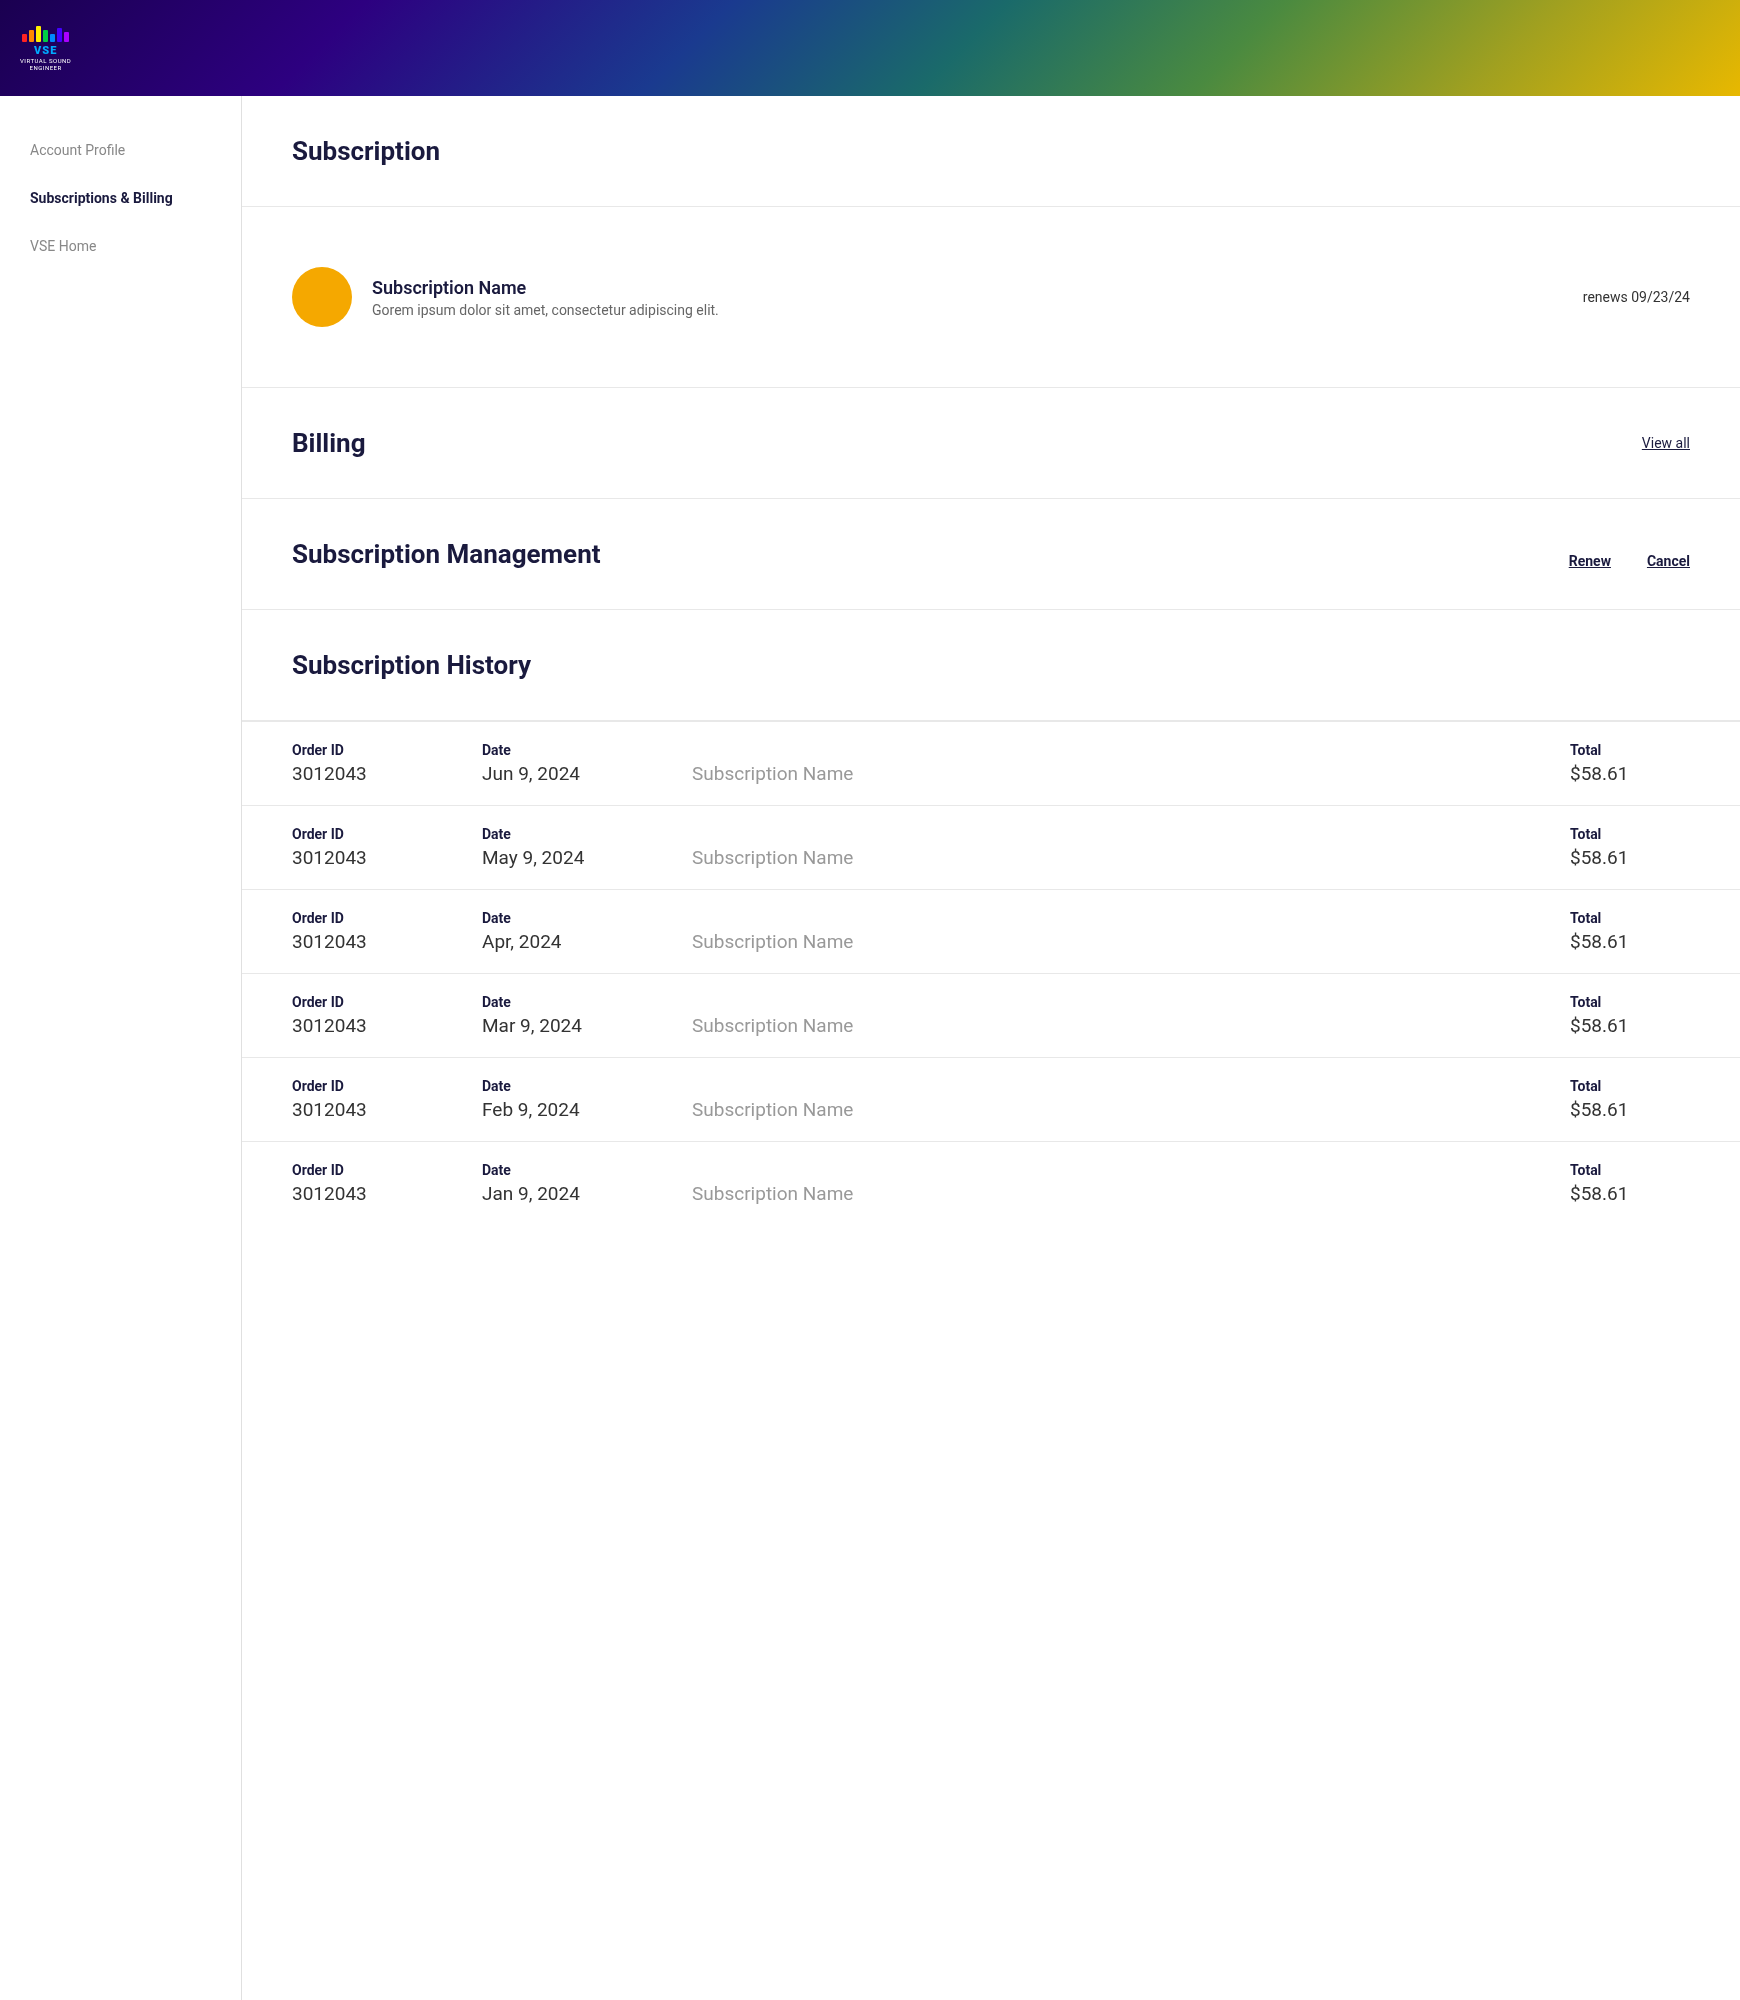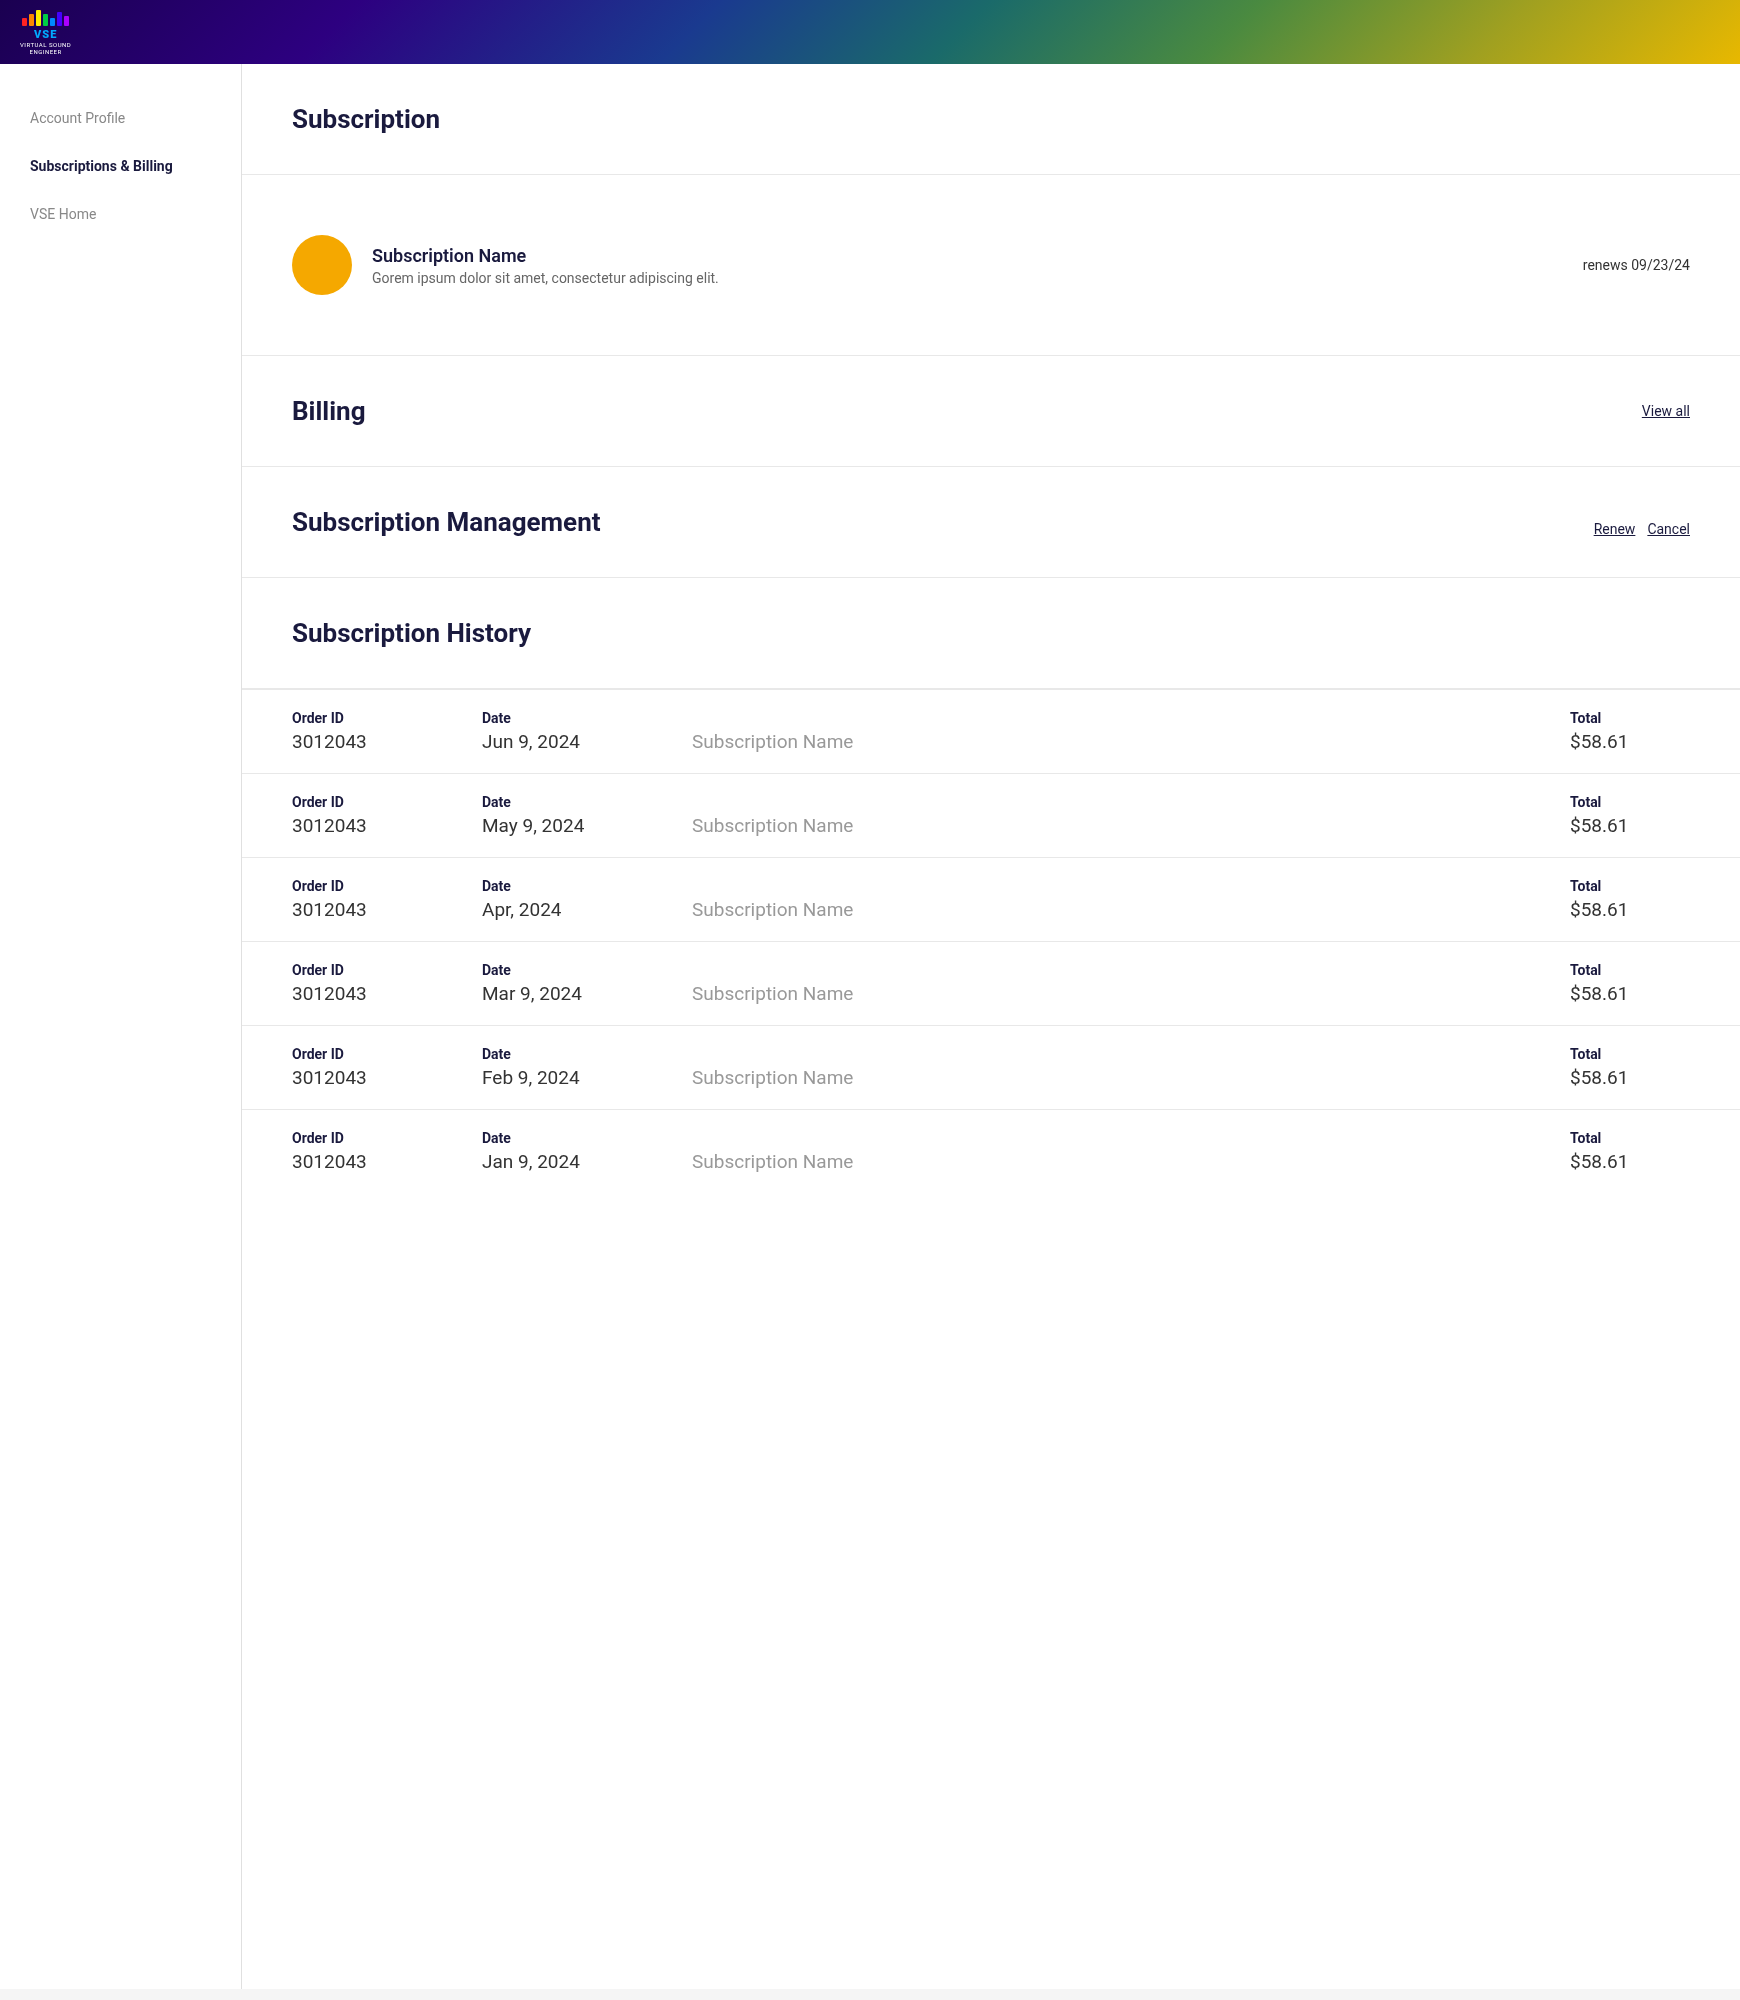--- a/index.html
+++ b/index.html
@@ -9,21 +9,21 @@
     }
 
     body {
       font-family: -apple-system, BlinkMacSystemFont, 'Segoe UI', Roboto, sans-serif;
       background: #f5f5f5;
       min-height: 2000px;
     }
 
     
     .header {
-      height: 64px;
+      height: 96px;
       background: linear-gradient(135deg, #1a0050 0%, #2d0080 20%, #1a3a8f 40%, #1a6a6a 55%, #4a8a40 70%, #a0a020 85%, #e8b800 100%);
       display: flex;
       align-items: center;
       padding: 0 20px;
     }
 
     .logo-container {
       display: flex;
       flex-direction: column;
       align-items: center;
@@ -159,21 +159,22 @@
 
     
     .management-header {
       display: flex;
       justify-content: space-between;
       align-items: flex-end;
     }
 
     .management-actions {
       display: flex;
-      gap: 12px;
+      gap: 36px;
+      font-weight: bold;
     }
 
     .action-link {
       font-size: 14px;
       color: #1a1a3e;
       text-decoration: underline;
       cursor: pointer;
     }
 
     .history-entry {

